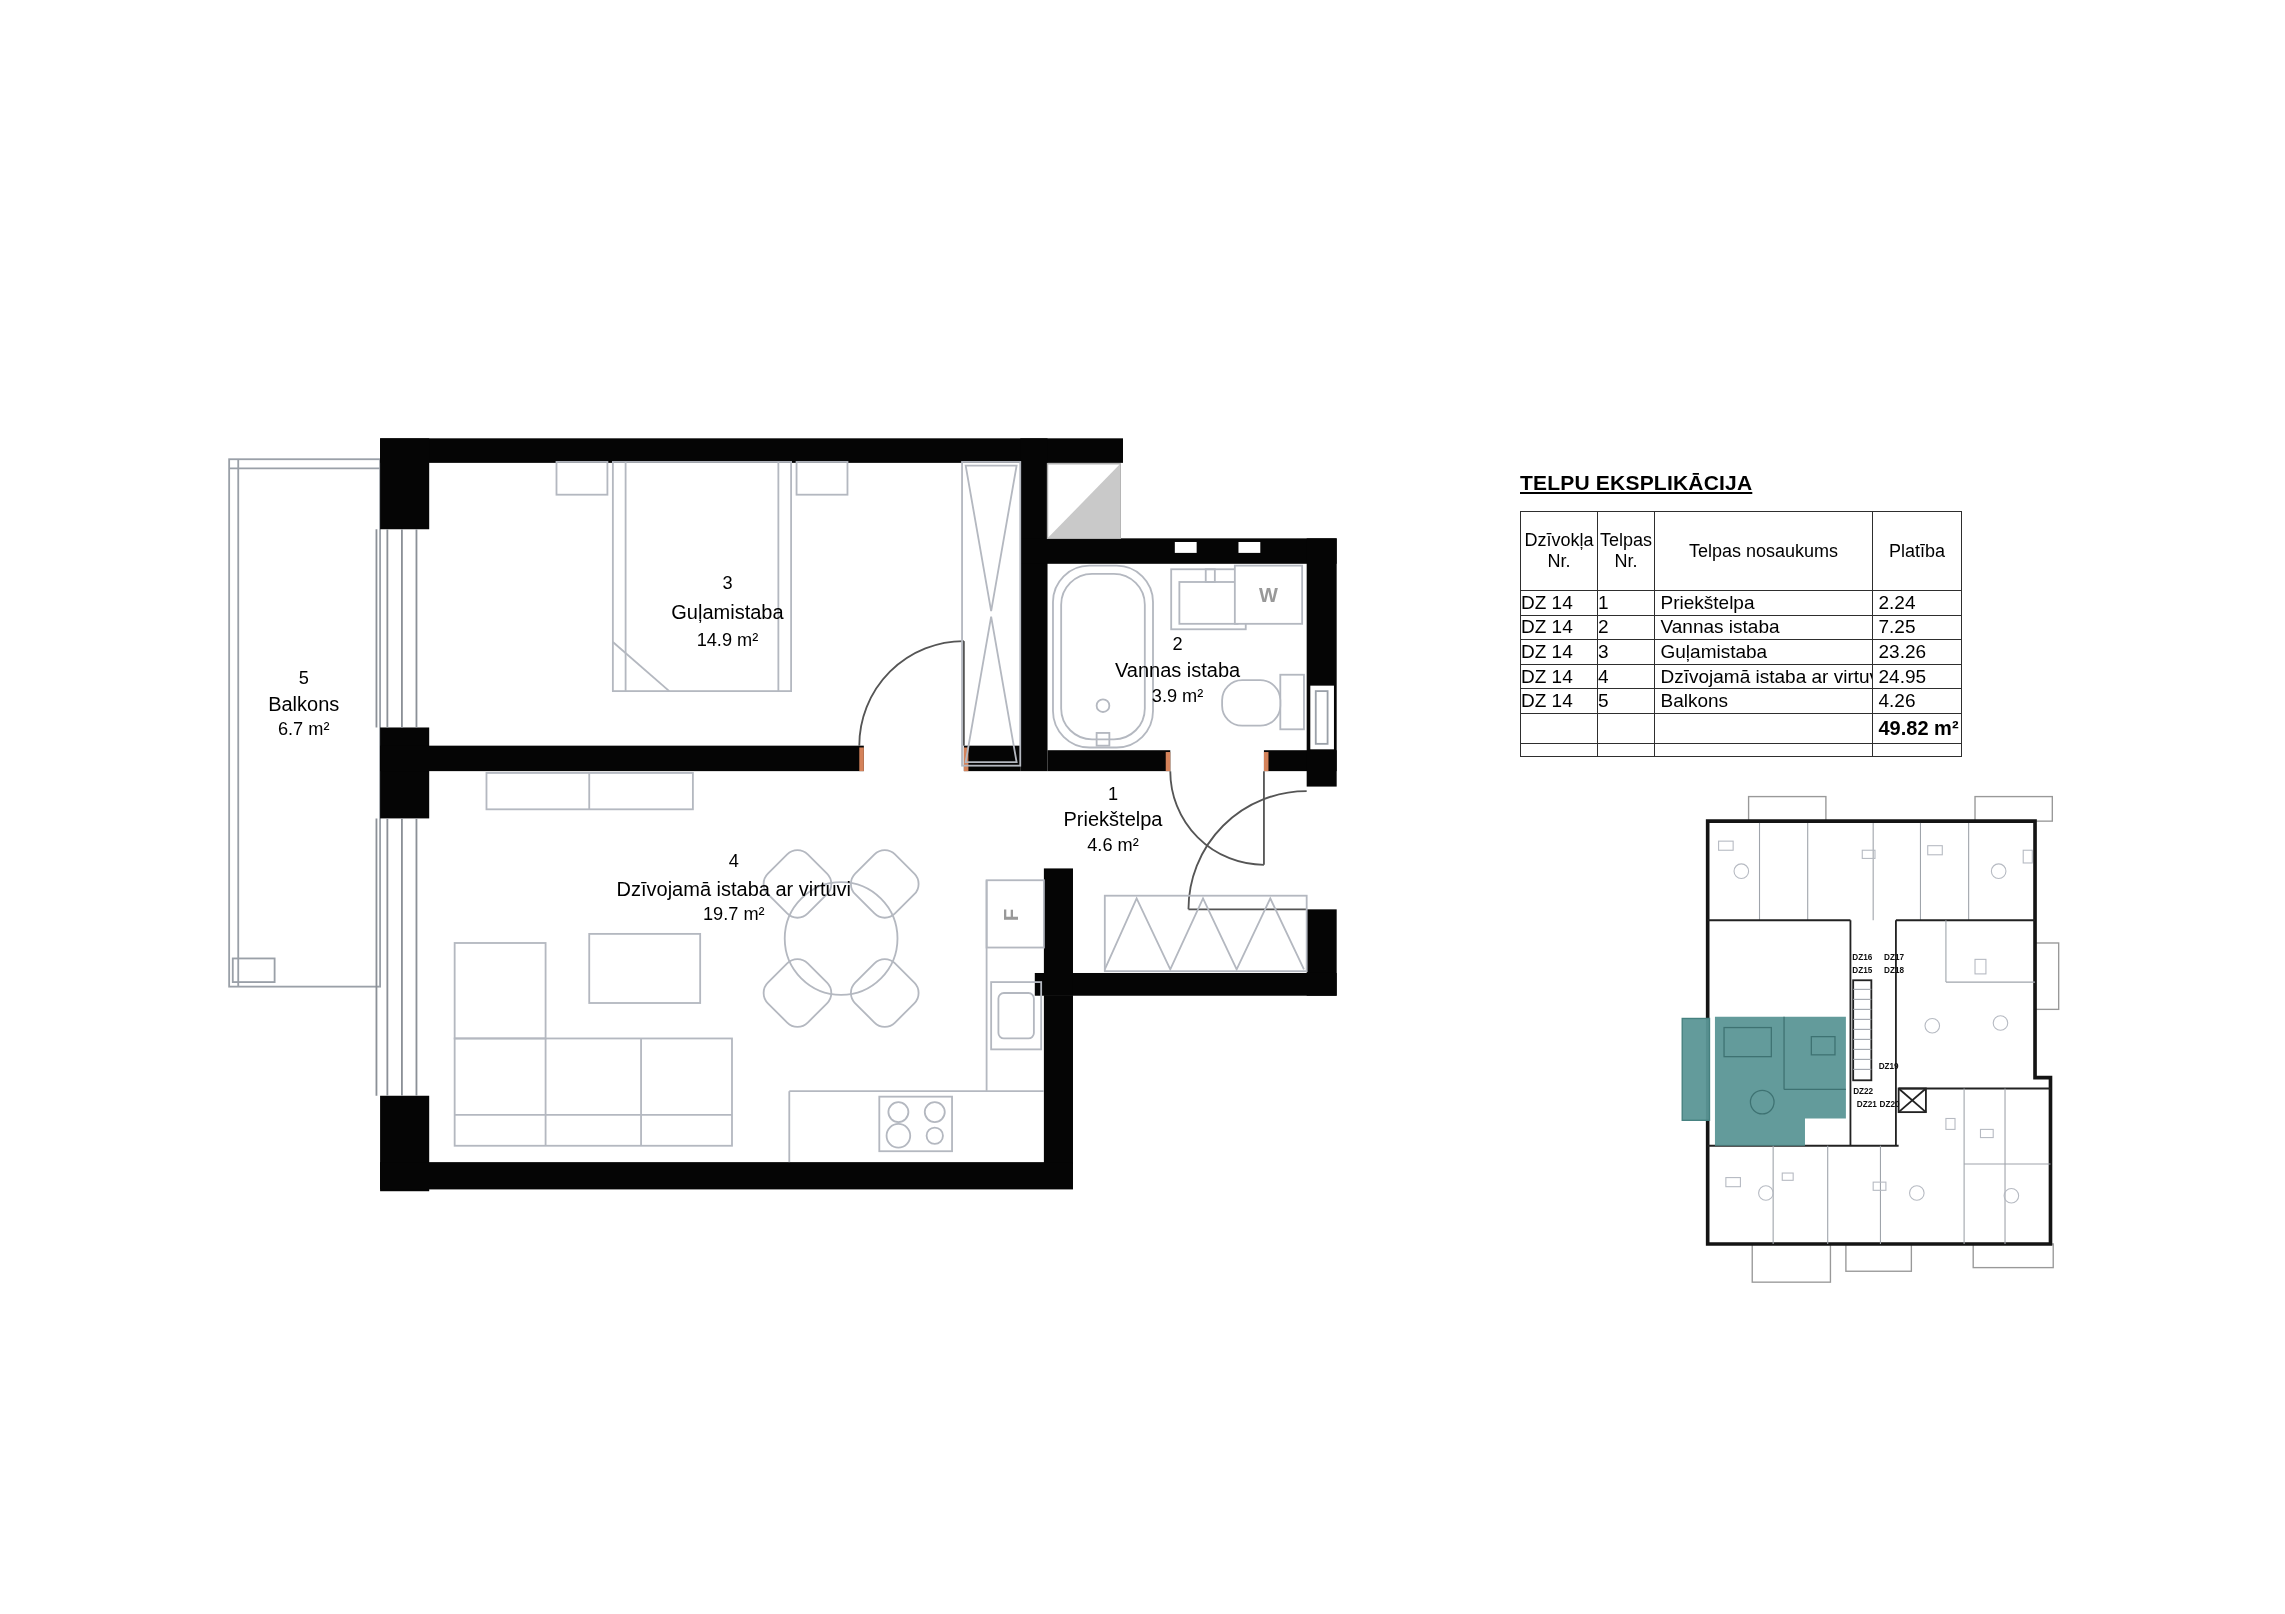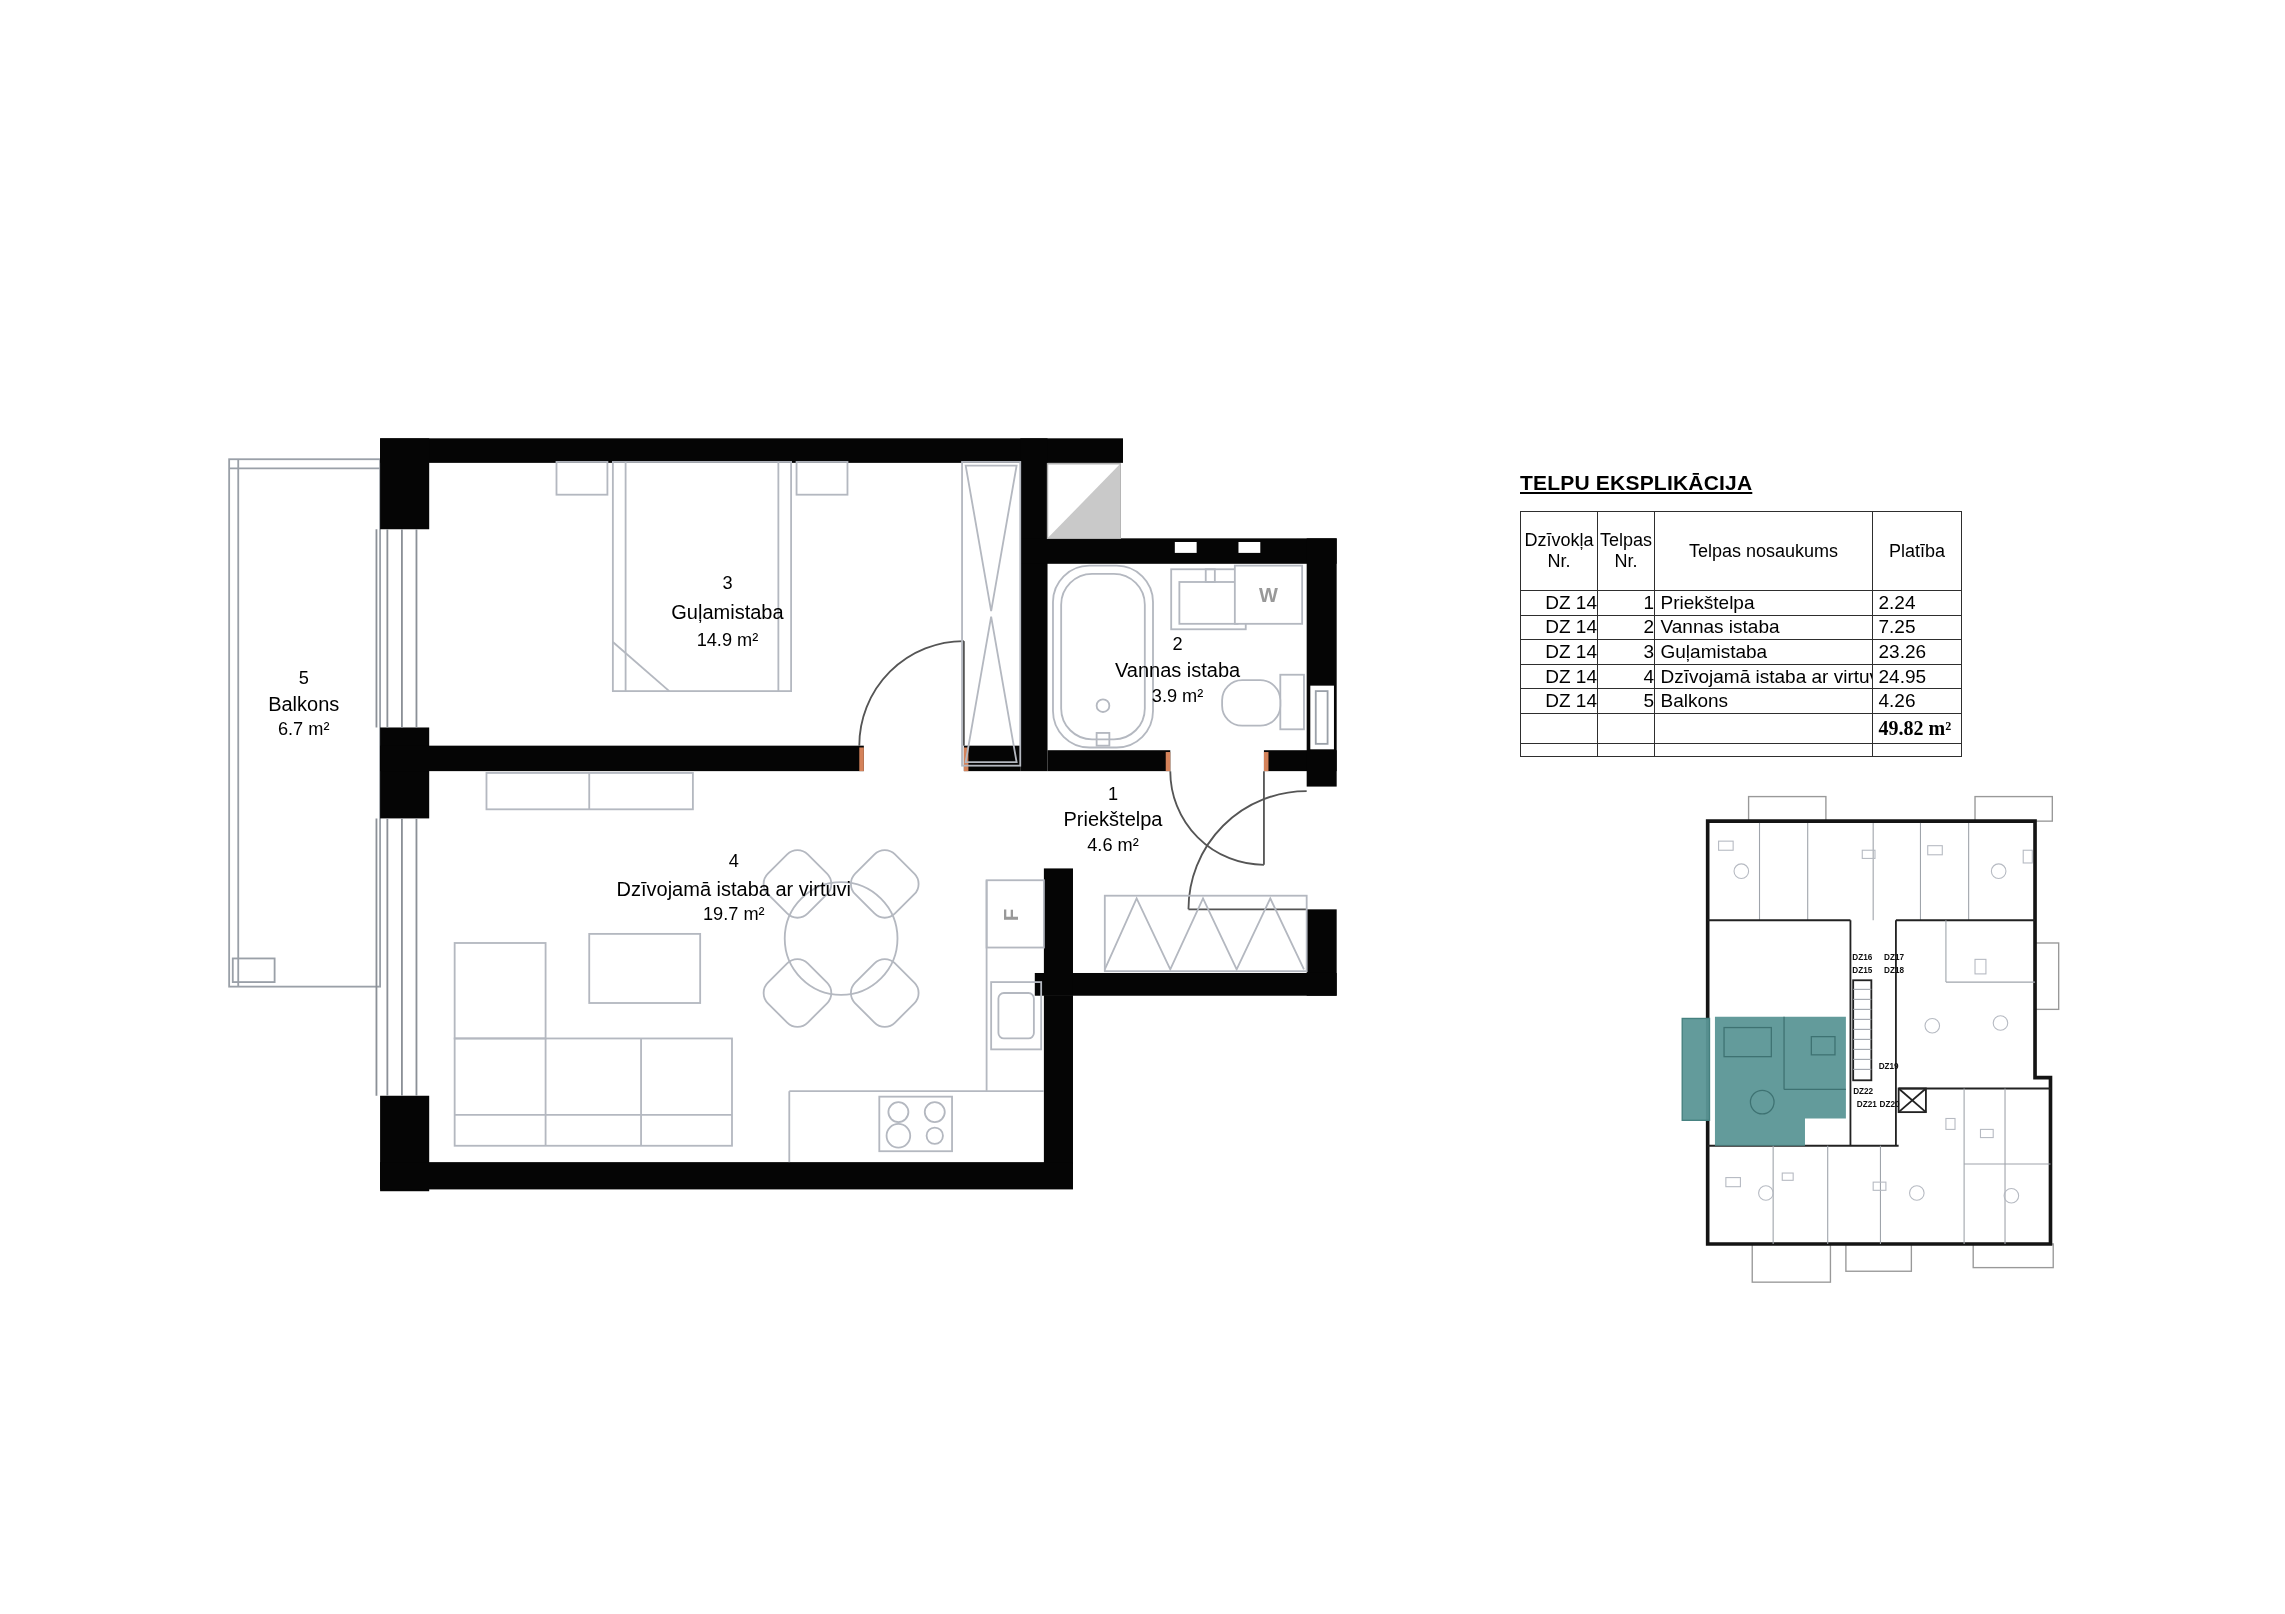--- a/index.html
+++ b/index.html
@@ -34,23 +34,23 @@
   
   .expl-title {
     position:absolute; left:1520px; top:471px;
     font-size:21px; font-weight:bold; text-decoration:underline; letter-spacing:0.2px;
   }
   .expl { position:absolute; left:1520px; top:511px;border-radius:25px; }
   .expl table { border-collapse:collapse; table-layout:fixed; width:442px; font-size:19px; }
   .expl th, .expl td { border:0.9px solid #2e2e2e; padding:0; overflow:hidden; white-space:nowrap; }
   .expl thead th { height:78px; font-size:18px; font-weight:normal; text-align:center; white-space:normal; line-height:1.15; }
   .expl tbody td { height:23.6px; }
-  .expl td.c { text-align:right; }
+  .expl td.c { text-align:left; }
   .expl td.l { text-align:left; padding-left:5.5px; }
-  .expl tr.total td { height:29px;font-family:Liberation Serif, serif; }
+  .expl tr.total td { height:29px; }
   .expl tr.total td.l { font-weight:bold; font-size:20px; }
   .expl tr.empty td { height:11.8px; }
 </style>
 </head>
 <body>
 
 <div class="page">
 
 <svg width="2286" height="1615" viewBox="0 0 2514 1776">
 

